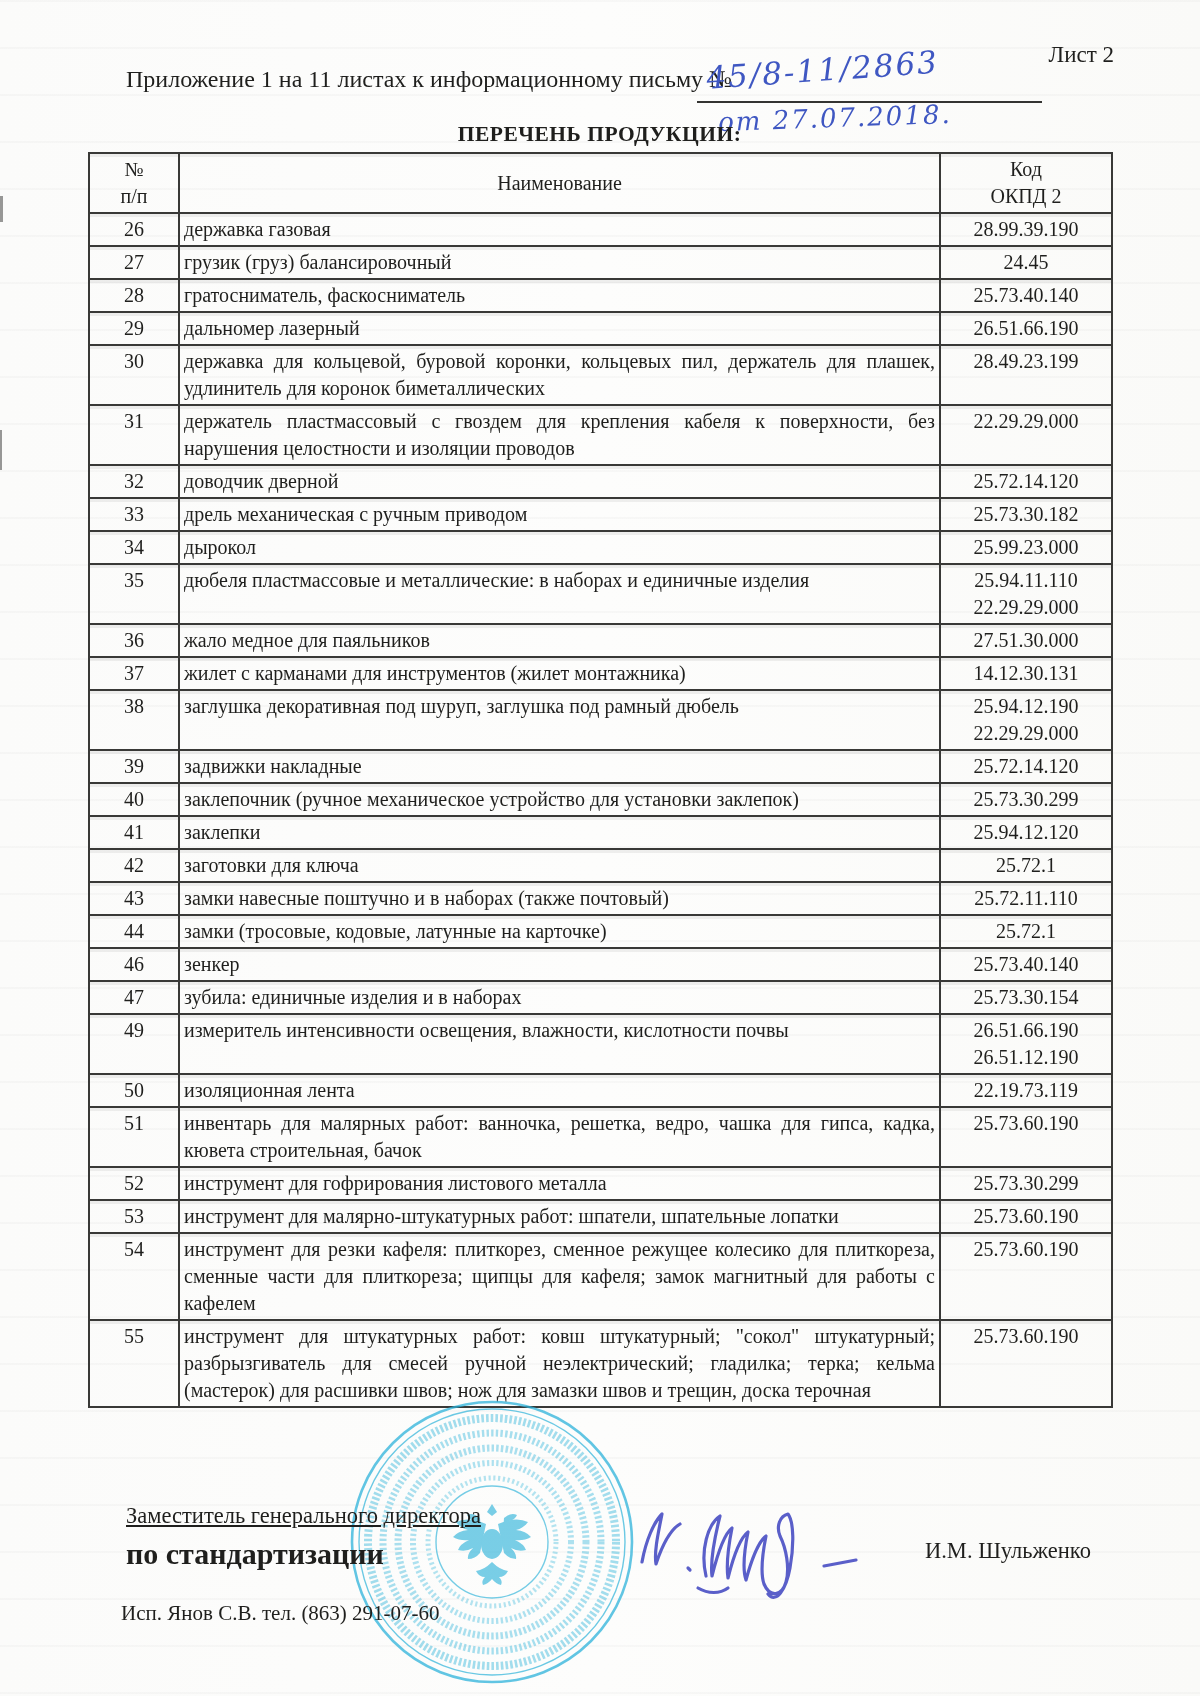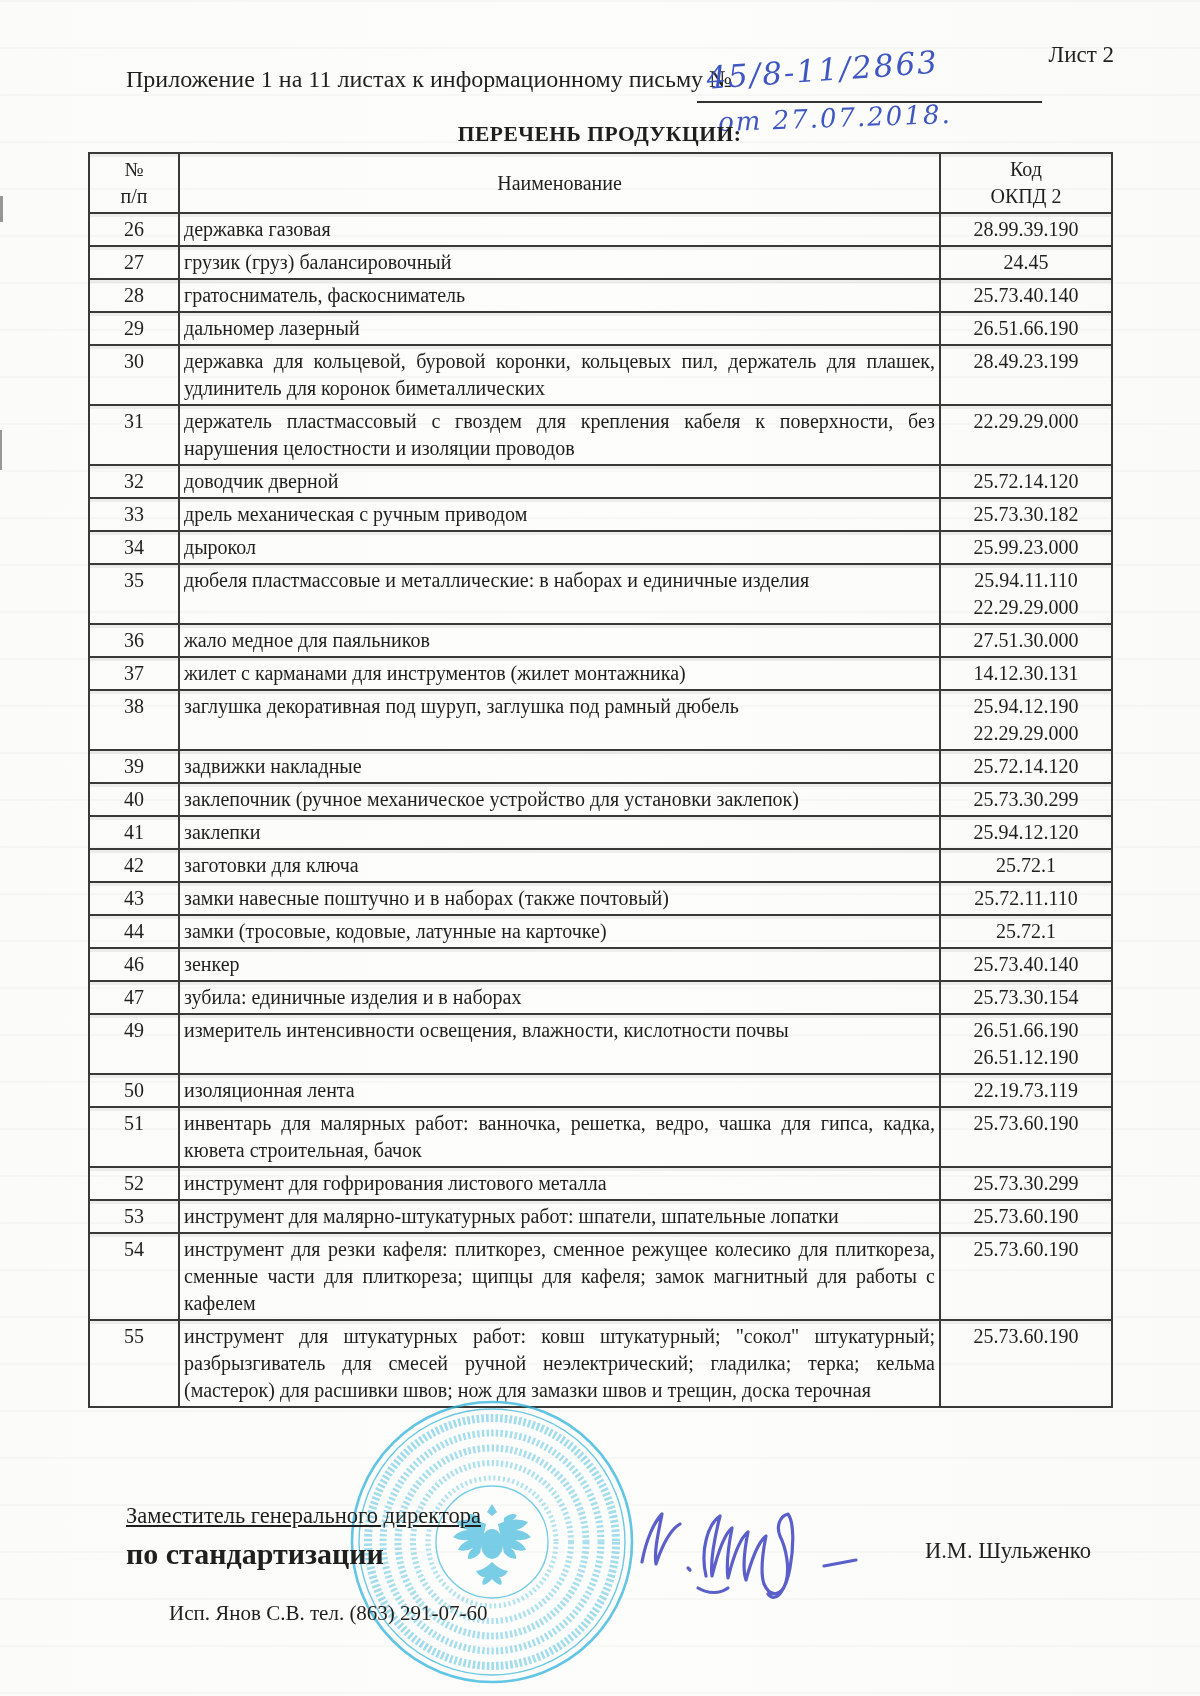--- a/index.html
+++ b/index.html
@@ -37,21 +37,21 @@
     border:2px solid #393937;vertical-align:top;padding:2px 4px;
     box-shadow: inset 0 3px 0 rgba(110,110,110,0.10);
   }
   table.products th{font-weight:normal;text-align:center;vertical-align:middle;padding:2px 4px;}
   td.c-num{text-align:center;}
   td.c-name{text-align:justify;padding:2px 11px 3px 12px;}
   td.c-code{text-align:center;}
   .footer-pos1{position:absolute;top:1503px;left:126px;font-size:22.5px;text-decoration:underline;}
   .footer-pos2{position:absolute;top:1537px;left:126px;font-size:30px;font-weight:bold;}
   .signer-name{position:absolute;top:1538px;left:905px;font-size:22.5px;margin-left:20px;}
-  .executor{position:absolute;top:1601px;left:121px;font-size:21px;margin-left:48px;}
+  .executor{position:absolute;top:1601px;left:121px;font-size:21px;}
   .stamp{position:absolute;top:1392px;left:342px;width:300px;height:300px;opacity:0.88;filter:blur(0.3px);}
   .signature{position:absolute;top:1488px;left:628px;width:250px;height:125px;}
   .scan-mark{position:absolute;background:rgba(70,70,68,0.55);}
 </style>
 </head>
 <body>
 
 <div class="page" style="--ink-blue: #3f57c2; --signature-blue: #5a5fc9; --stamp-cyan: #2db3da; --text-black: #1f1f1d;">
 
   <div class="sheet-label">Лист 2</div>

